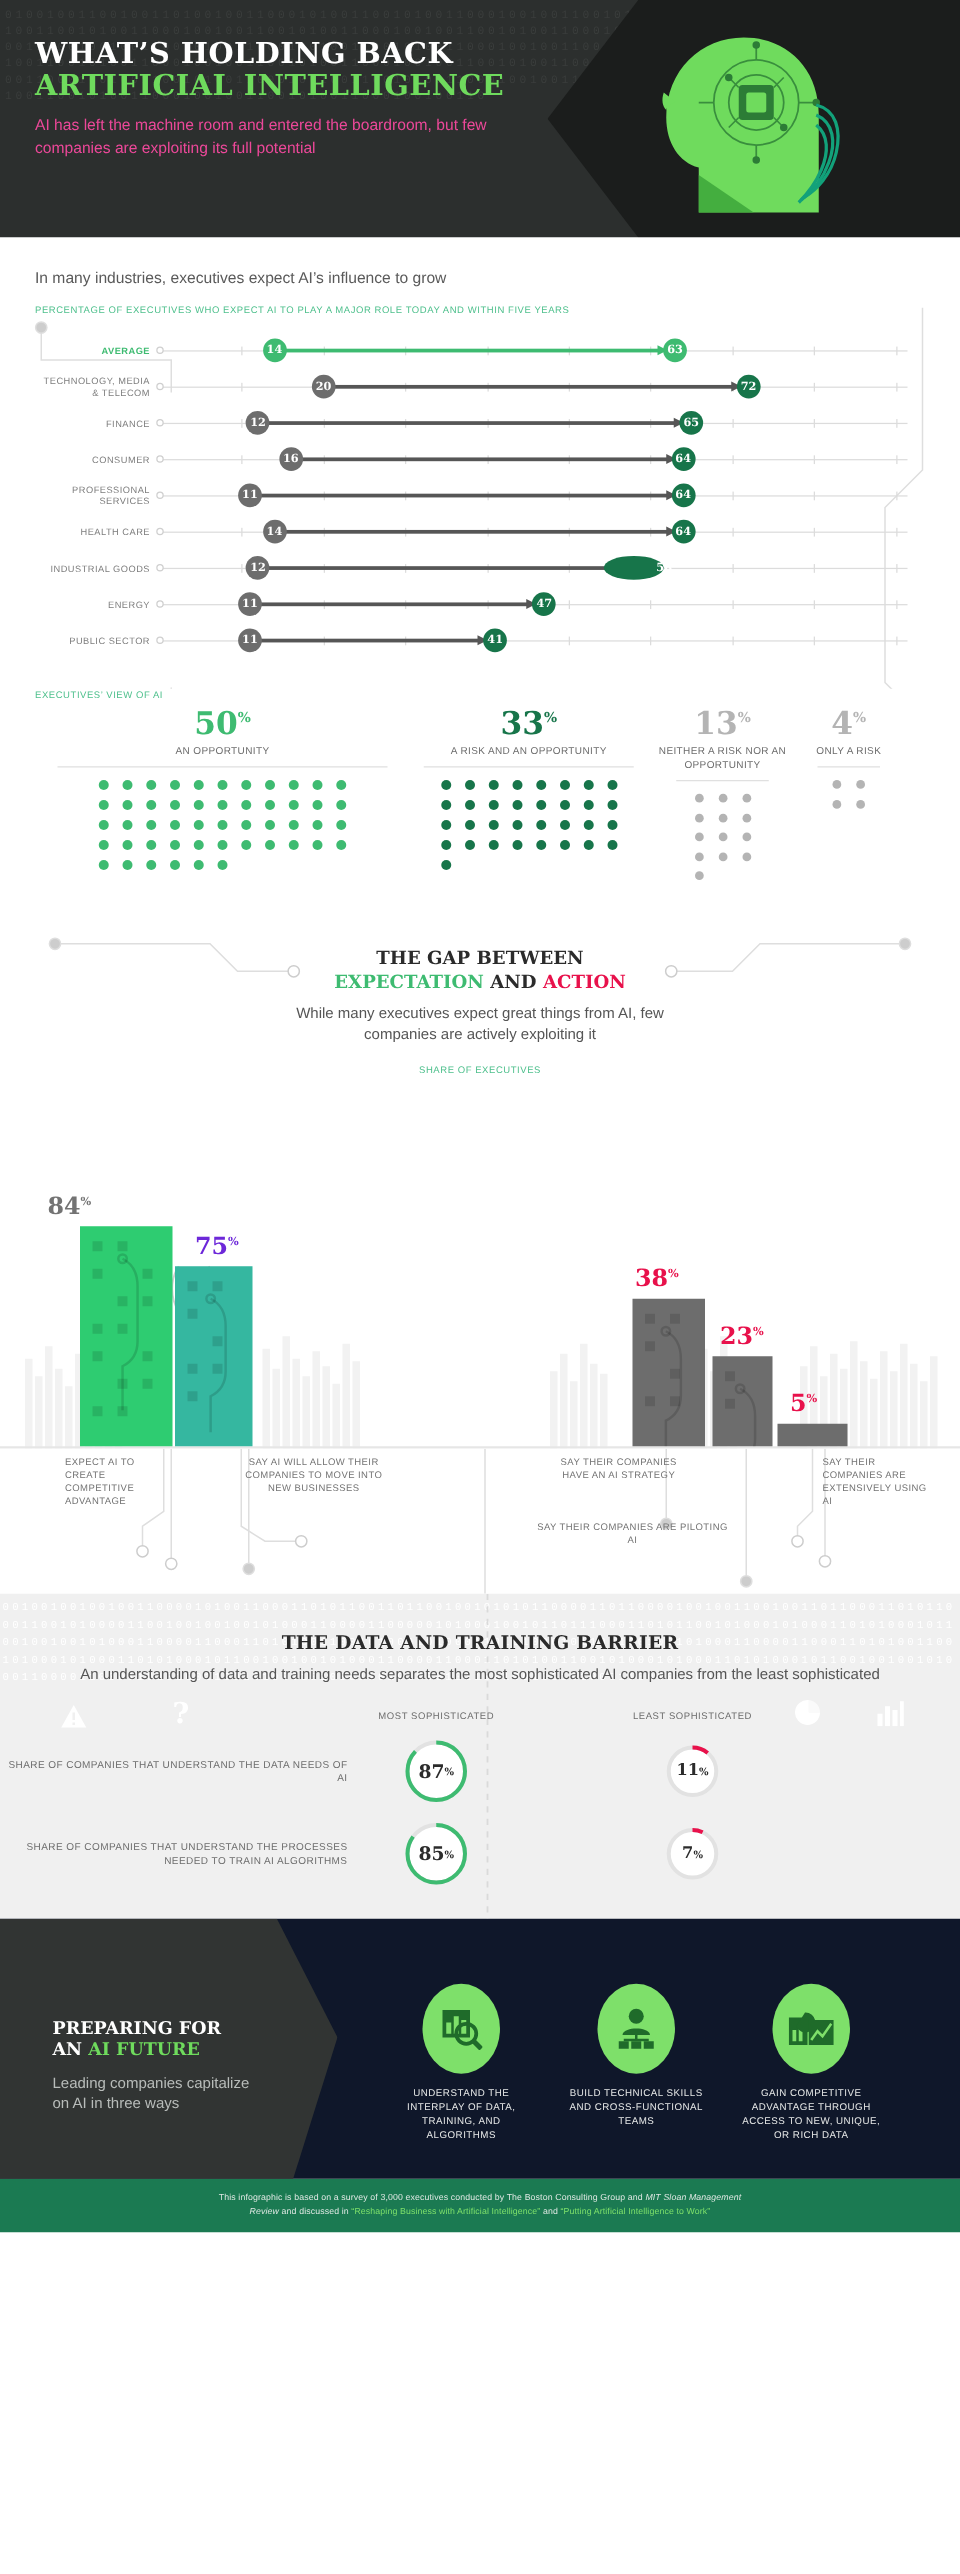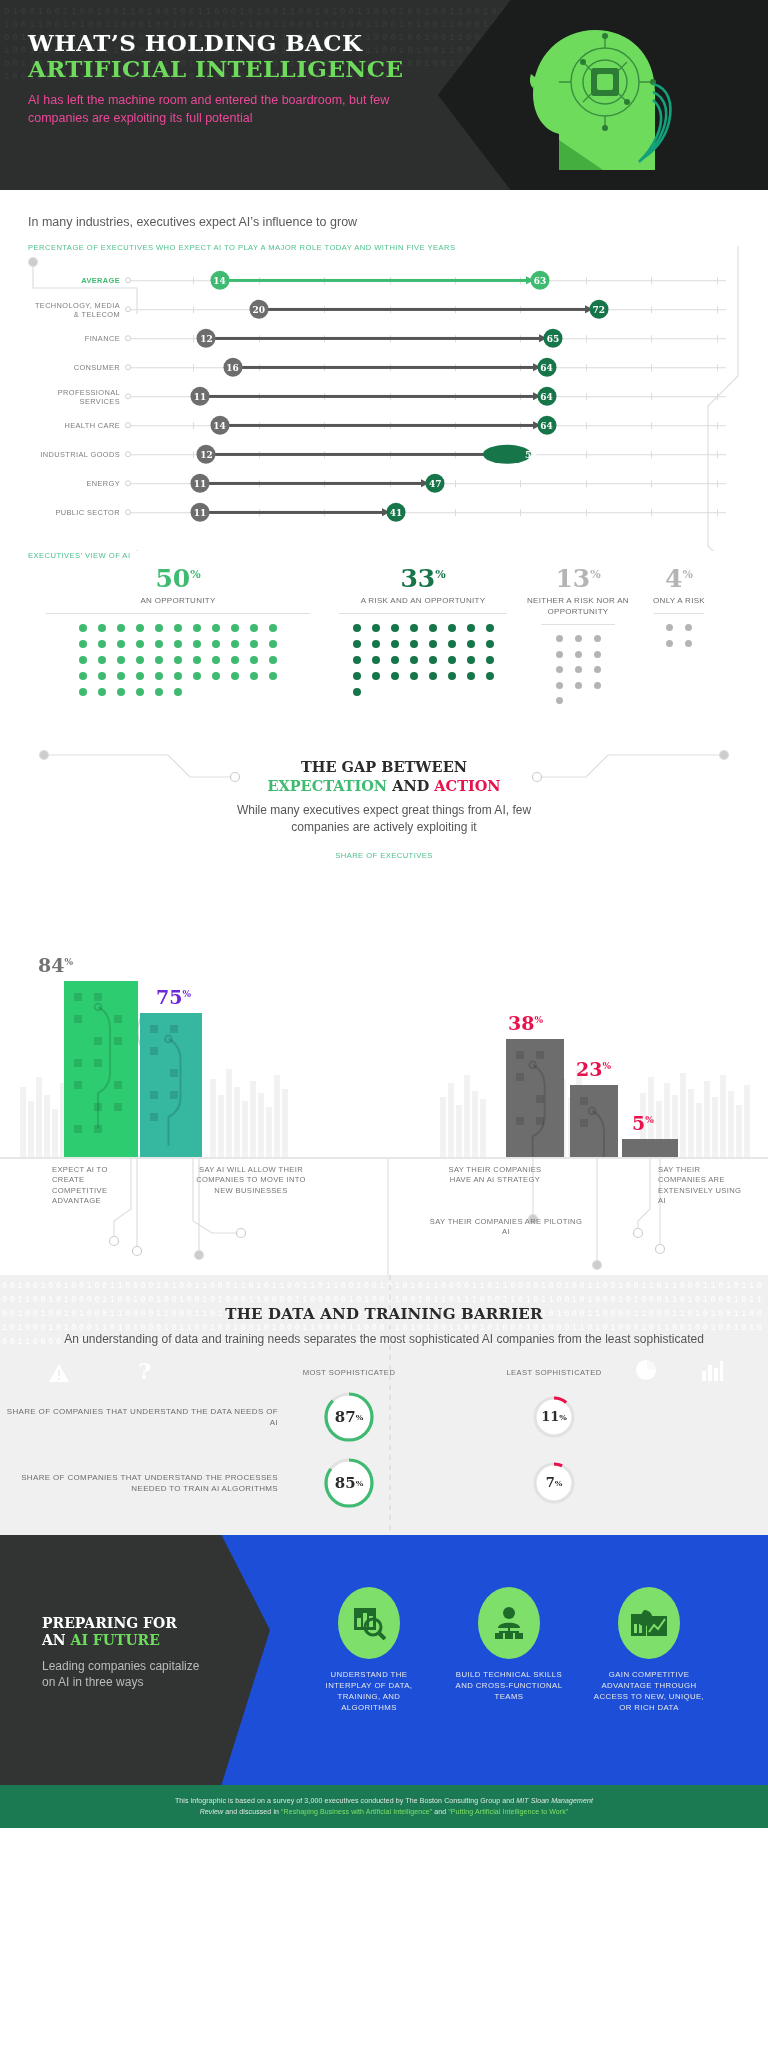--- a/index.html
+++ b/index.html
@@ -114,21 +114,21 @@
   .soph-lbl { width:290px; text-align:right; padding-right:12px;
     font-size:8px; letter-spacing:.35px; line-height:11px; color:#6d6d6d;
     text-transform:uppercase; }
   .ring-wrap { width:118px; display:flex; justify-content:center; }
   .ring-txt { position:absolute; inset:0; display:flex; align-items:center;
     justify-content:center; font-family:"DejaVu Serif", serif; font-weight:bold;
     font-size:15px; color:#2b2b2b; }
   .ring-txt sup { font-size:8px; vertical-align:super; }
 
   
-  .prep { position:relative; background:#1d4ed8; height:250px; overflow:hidden; }
+  .prep { position:relative; background:#0f172a; height:208px; overflow:hidden; }
   .prep-wedge { position:absolute; left:0; top:0; width:270px; height:250px;
     background:#313433; clip-path: polygon(0 0, 82% 0, 100% 38%, 82% 100%, 0 100%); }
   .prep-text { position:absolute; left:42px; top:80px; width:170px; z-index:4; }
   .prep-t1 { font-family:"DejaVu Serif", serif; font-weight:bold; font-size:14px;
     color:#fff; line-height:1.25; }
   .prep-t1 .g { color:#6fdb5d; }
   .prep-sub { font-size:12px; color:#b8bcba; font-weight:300; line-height:1.35; margin-top:8px; }
   .ways { position:absolute; left:310px; top:52px; display:flex; gap:22px; z-index:4; }
   .way { width:118px; text-align:center; }
   .way-ic { width:62px; height:72px; border-radius:50%; background:#7ee06a;

